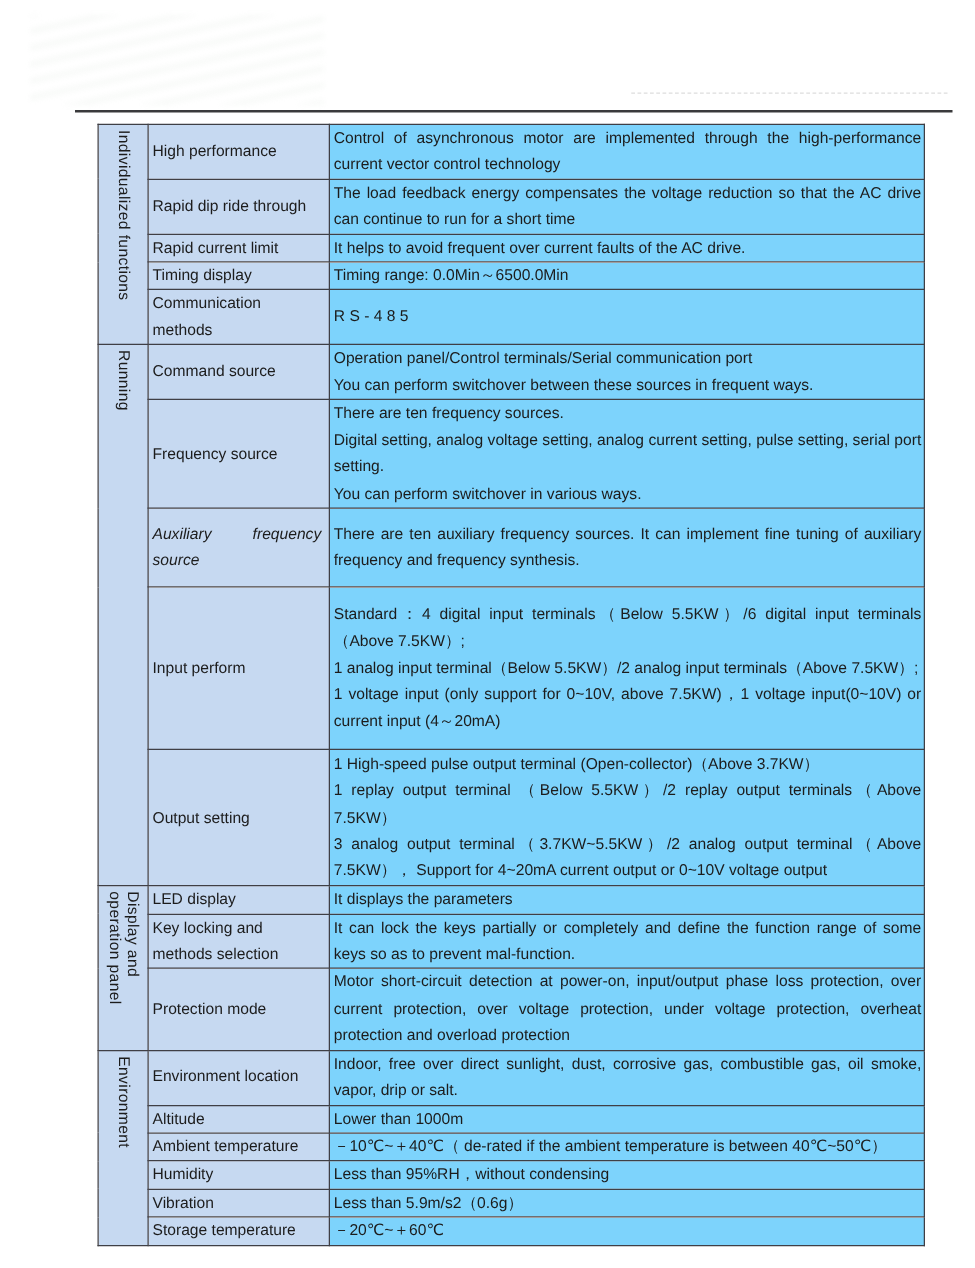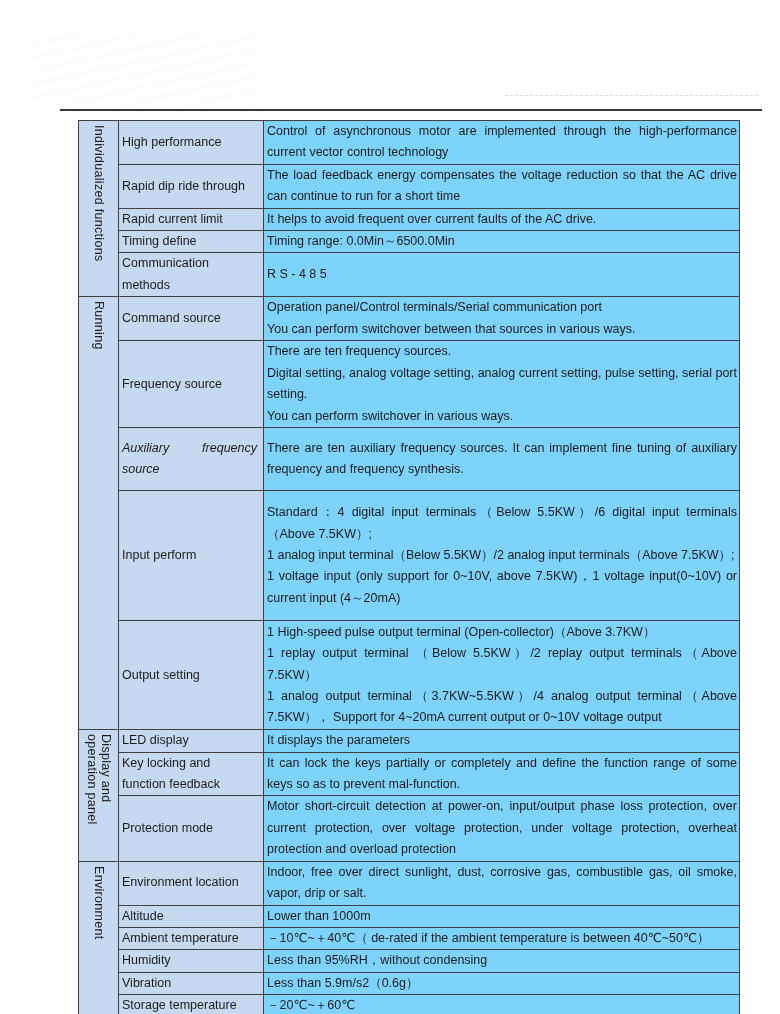--- a/index.html
+++ b/index.html
@@ -1,20 +1,20 @@
 <!DOCTYPE html>
 <html><head>
 <meta charset="utf-8">
 <style>
   html,body{margin:0;padding:0;}
   body{
     width:780px;height:1014px;background:#ffffff;position:relative;overflow:hidden;
     font-family:"Liberation Sans","DejaVu Sans",sans-serif;color:#1c1c1c;
   }
-  .page{position:absolute;inset:0;margin-top:21px;}
+  .page{position:absolute;inset:0;}
   
   .watermark{
     position:absolute;left:24px;top:12px;width:235px;height:72px;
     background:repeating-linear-gradient(-12deg, rgba(205,218,205,0.22) 0 5px, transparent 5px 13px);
     filter:blur(2px);opacity:.55;pointer-events:none;
   }
   .faint-line{position:absolute;left:505px;top:74px;width:253px;height:0;border-top:1px dashed #dddddd;}
   .bottom-smudge{position:absolute;left:218px;top:987px;width:68px;height:2px;background:rgba(185,185,185,0.4);filter:blur(1px);}
   .top-rule{position:absolute;left:60px;top:88px;width:702px;height:2px;background:#3a3a3c;}
 
@@ -83,21 +83,21 @@
       <tr class="h22">
         <td class="feat">
             <div class="ft">Rapid current limit</div>
           </td>
         <td class="desc">
             <div class="p">It helps to avoid frequent over current faults of the AC drive.</div>
           </td>
       </tr>
       <tr class="h22">
         <td class="feat">
-            <div class="ft">Timing define</div>
+            <div class="ft">Timing display</div>
           </td>
         <td class="desc">
             <div class="p">Timing range: 0.0Min～6500.0Min</div>
           </td>
       </tr>
       <tr class="h42">
         <td class="feat">
             <div class="ft">Communication methods</div>
           </td>
         <td class="desc">
@@ -109,21 +109,21 @@
         <td class="cat" rowspan="5">
           <div class="vwrap">
               <div class="vline">Running</div>
             </div>
         </td>
         <td class="feat">
             <div class="ft">Command source</div>
           </td>
         <td class="desc">
           <div class="p">Operation panel/Control terminals/Serial communication port</div>
-          <div class="p">You can perform switchover between that sources in various ways.</div>
+          <div class="p">You can perform switchover between these sources in frequent ways.</div>
         </td>
       </tr>
       <tr class="h87">
         <td class="feat">
             <div class="ft">Frequency source</div>
           </td>
         <td class="desc">
           <div class="p">There are ten frequency sources.</div>
           <div class="p">Digital setting, analog voltage setting, analog current setting, pulse setting, serial port setting.</div>
           <div class="p">You can perform switchover in various ways.</div>
@@ -147,41 +147,41 @@
           <div class="p">1 voltage input (only support for 0~10V, above 7.5KW)，1 voltage input(0~10V) or current input (4～20mA)</div>
         </td>
       </tr>
       <tr class="h109">
         <td class="feat">
             <div class="ft">Output setting</div>
           </td>
         <td class="desc">
           <div class="p">1 High-speed pulse output terminal (Open-collector)（Above 3.7KW）</div>
           <div class="p">1 replay output terminal （Below 5.5KW）/2 replay output terminals（Above 7.5KW）</div>
-          <div class="p">1 analog output terminal（3.7KW~5.5KW）/4 analog output terminal（Above 7.5KW）， Support for 4~20mA current output or 0~10V voltage output</div>
+          <div class="p">3 analog output terminal（3.7KW~5.5KW）/2 analog output terminal（Above 7.5KW）， Support for 4~20mA current output or 0~10V voltage output</div>
         </td>
       </tr>
 
       <tr class="h21">
         <td class="cat" rowspan="3">
           <div class="vwrap">
             <div class="vline">Display and</div>
             <div class="vline">operation panel</div>
           </div>
         </td>
         <td class="feat">
             <div class="ft">LED display</div>
           </td>
         <td class="desc">
             <div class="p">It displays the parameters</div>
           </td>
       </tr>
       <tr class="h43">
         <td class="feat">
-            <div class="ft">Key locking and function feedback</div>
+            <div class="ft">Key locking and methods selection</div>
           </td>
         <td class="desc">
             <div class="p">It can lock the keys partially or completely and define the function range of some keys so as to prevent mal-function.</div>
           </td>
       </tr>
       <tr class="h65">
         <td class="feat">
             <div class="ft">Protection mode</div>
           </td>
         <td class="desc">

